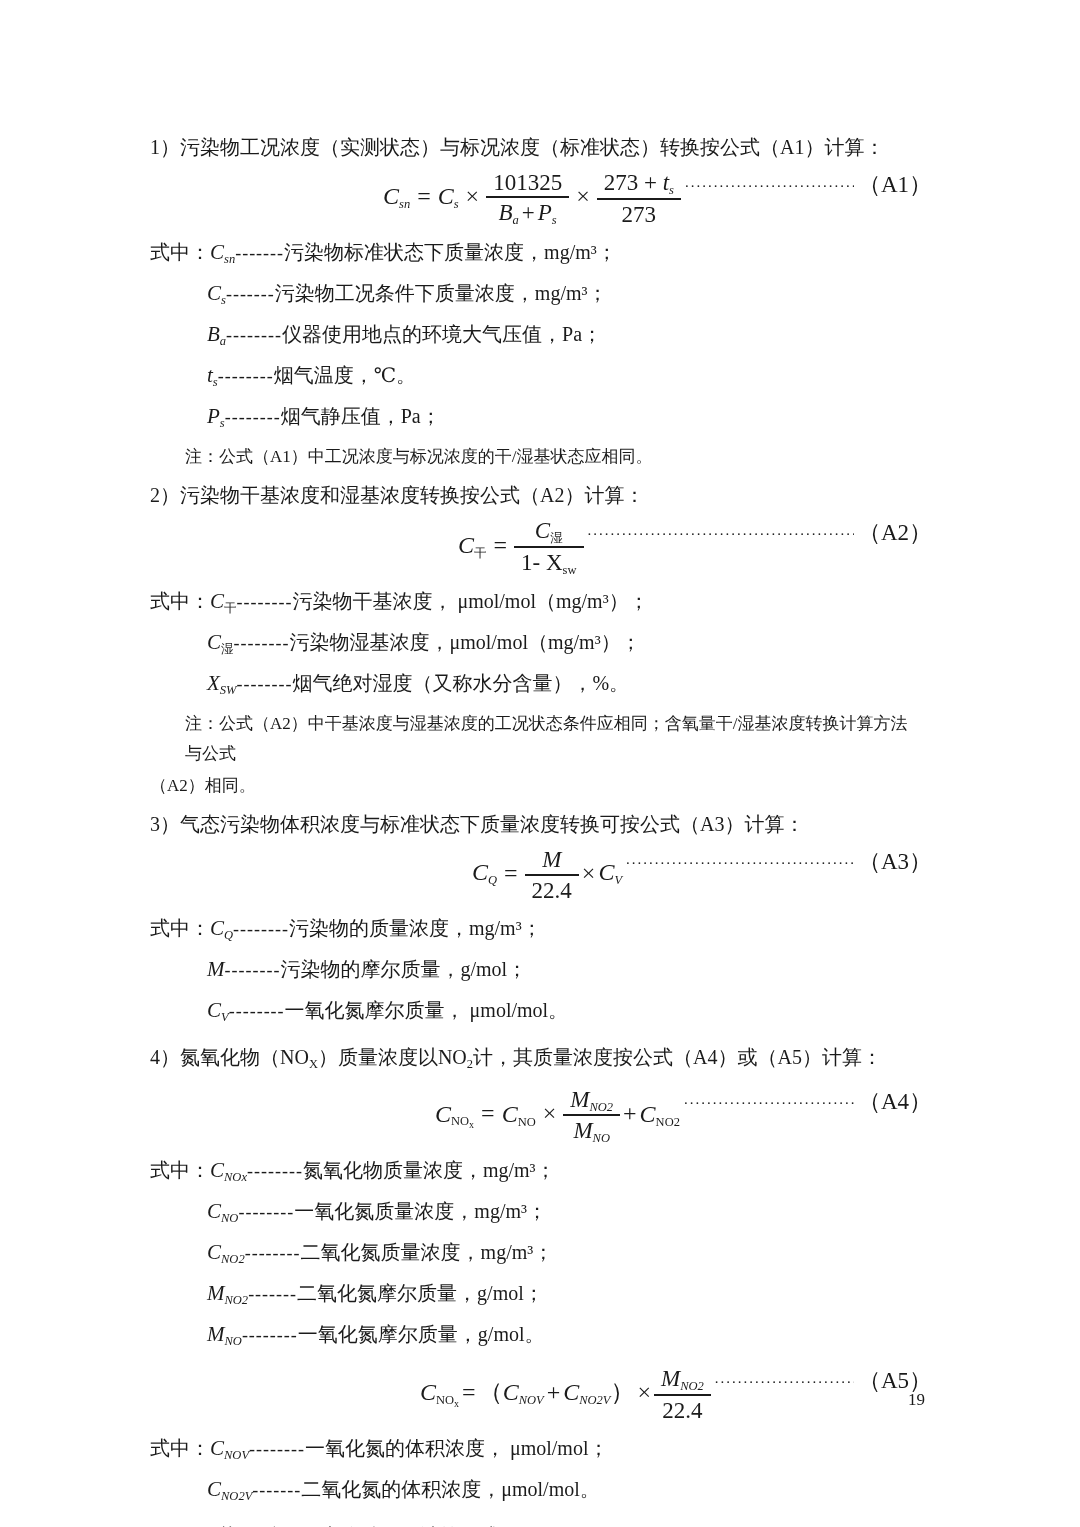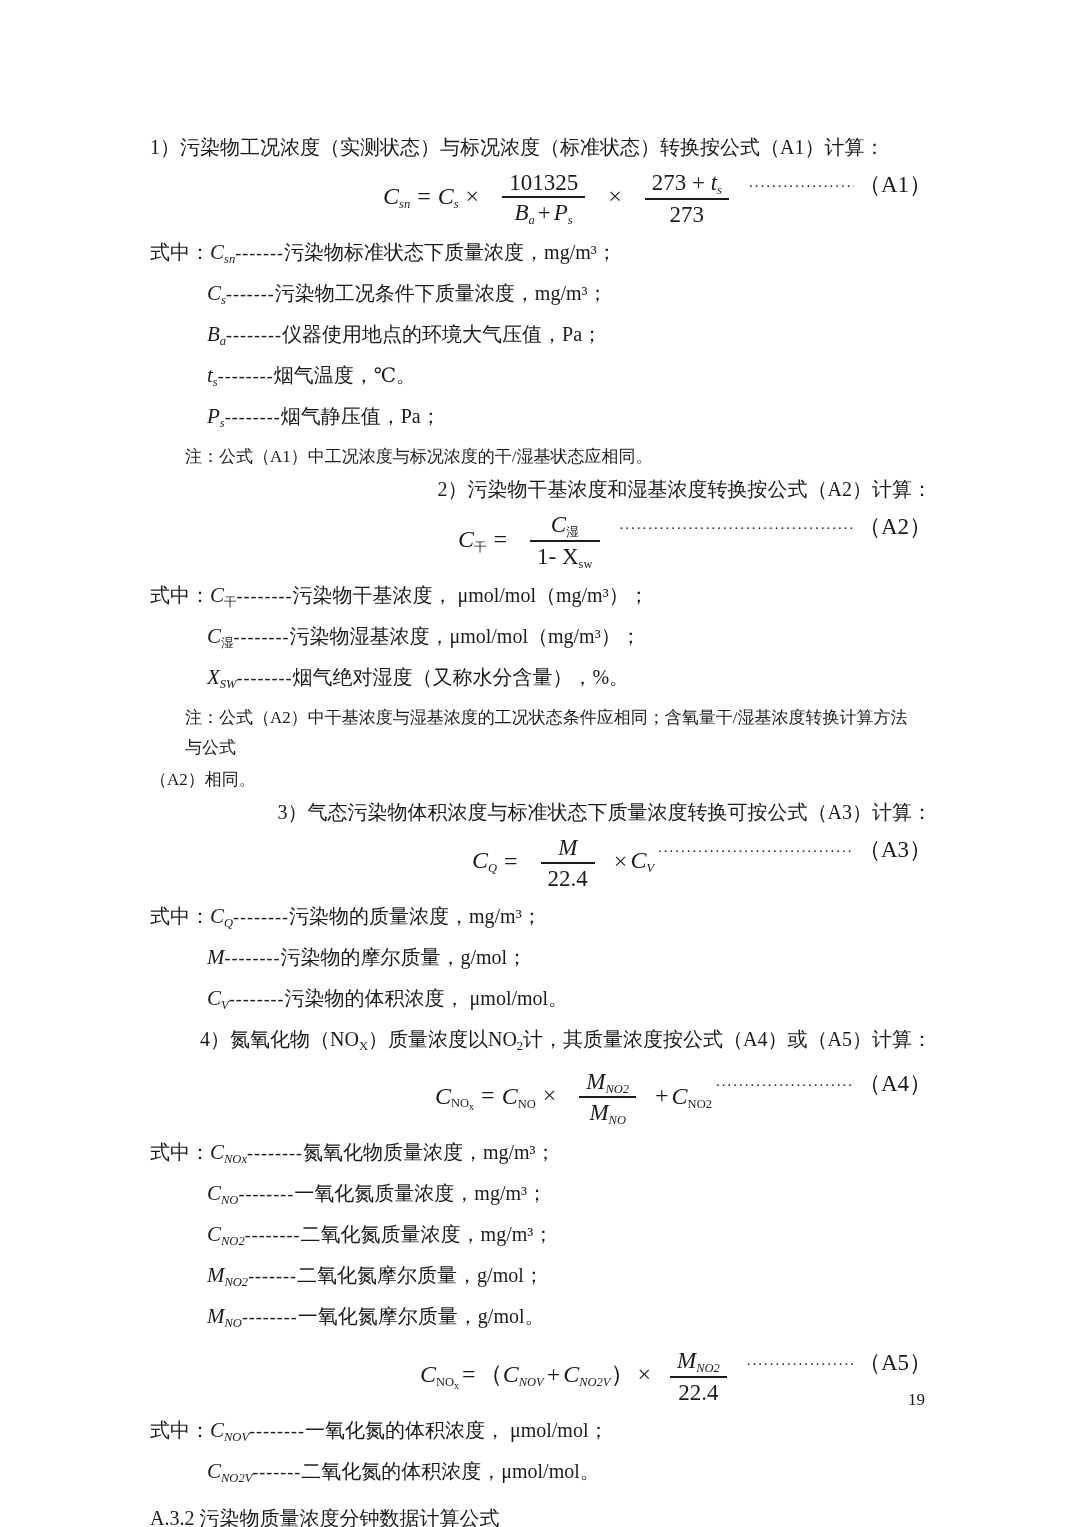--- a/index.html
+++ b/index.html
@@ -3,42 +3,42 @@
 <meta charset="utf-8">
 <style>
   html,body{margin:0;padding:0;}
   body{
     width:1080px;height:1527px;background:#ffffff;position:relative;overflow:hidden;
     font-family:"Liberation Serif","DejaVu Serif",serif;color:#1b1b1b;
   }
   .page{padding:132px 148px 0 150px;}
   
   .intro{font-size:20px;line-height:30px;margin:0;}
-  .intro.sp-top{margin-top:2px;text-align:right;}
+  .intro.sp-top{margin-top:8px;}
   
   .def{font-size:20px;line-height:34px;margin:0;white-space:nowrap;}
   .def .prefix{display:inline-block;min-width:57px;font-family:Liberation Mono, monospace;}
   .def .vb{font-style:italic;font-size:21px;}
   .dash{letter-spacing:1px;font-size:18px;}
   
   .sb{font-size:12.5px;vertical-align:-4px;font-style:italic;}
   .sbu{font-size:12.5px;vertical-align:-4px;font-style:normal;}
   .ssb{font-size:10px;vertical-align:-3px;font-style:normal;}
   
   .note{font-size:17px;line-height:30px;margin:2px 8px 2px 0;padding-left:35px;}
   .note.cont2{padding-left:0;}
   
   .formula{display:flex;align-items:flex-start;font-size:24px;margin:7px 0;}
   .fsp{flex:0 0 auto;}
   .math{white-space:nowrap;}
   .vb{font-style:italic;}
   .up{font-style:normal;}
   .op{margin:0 7px;font-style:normal;}
   .op2{margin:0 3px;font-style:normal;}
-  .frac{display:inline-block;text-align:center;vertical-align:middle;margin:0 16px;}
+  .frac{display:inline-block;text-align:center;vertical-align:middle;margin:0 0;}
   .frac .num{display:block;padding:0 7px;line-height:1.18;font-size:23px;}
   .frac .den{display:block;border-top:2px solid #1b1b1b;padding:1px 7px 0 7px;line-height:1.18;font-size:23px;}
   .dots{flex:1 1 auto;overflow:hidden;white-space:nowrap;font-size:15px;letter-spacing:2px;margin:0 4px;transform:translateY(5px);}
   .flabel{flex:0 0 auto;font-size:23px;white-space:nowrap;}
   
   .heading{font-size:20px;line-height:34px;margin:6px 0 0 0;}
   .page-num{position:absolute;top:1390px;right:155px;font-size:17px;}
 </style>
 </head>
 <body>
@@ -82,21 +82,21 @@
 
   <div class="formula">
     <span class="fsp" style="width:322px"></span>
     <span class="math"><span class="vb">C</span><span class="sb">Q</span><span class="op">=</span><span class="frac"><span class="num"><span class="vb">M</span></span><span class="den up">22.4</span></span><span class="op2">×</span><span class="vb">C</span><span class="sb">V</span></span>
     <span class="dots">....................................................</span>
     <span class="flabel">（A3）</span>
   </div>
 
   <div class="def"><span class="prefix">式中：</span><span class="vb">C</span><span class="sb">Q</span><span class="dash">--------</span><span class="desc">污染物的质量浓度，mg/m³；</span></div>
   <div class="def"><span class="prefix"></span><span class="vb">M</span><span class="sb"></span><span class="dash">--------</span><span class="desc">污染物的摩尔质量，g/mol；</span></div>
-  <div class="def"><span class="prefix"></span><span class="vb">C</span><span class="sb">V</span><span class="dash">--------</span><span class="desc">污染物的体积浓度， μmol/mol。</span></div>
+  <div class="def"><span class="prefix"></span><span class="vb">C</span><span class="sb">V</span><span class="dash">--------</span><span class="desc">一氧化氮摩尔质量， μmol/mol。</span></div>
 
   <p class="intro sp-top"><span>4）氮氧化物（NO</span><span class="sbu">X</span><span>）质量浓度以NO</span><span class="sbu">2</span><span>计，其质量浓度按公式（A4）或（A5）计算：</span></p>
 
   <div class="formula">
     <span class="fsp" style="width:285px"></span>
     <span class="math"><span class="vb">C</span><span class="sbu"><span>NO</span><span class="ssb">x</span></span><span class="op">=</span><span class="vb">C</span><span class="sbu">NO</span><span class="op">×</span><span class="frac"><span class="num"><span class="vb">M</span><span class="sb">NO2</span></span><span class="den"><span class="vb">M</span><span class="sb">NO</span></span></span><span class="op2">+</span><span class="vb">C</span><span class="sbu">NO2</span></span>
     <span class="dots">....................................................</span>
     <span class="flabel">（A4）</span>
   </div>
 

